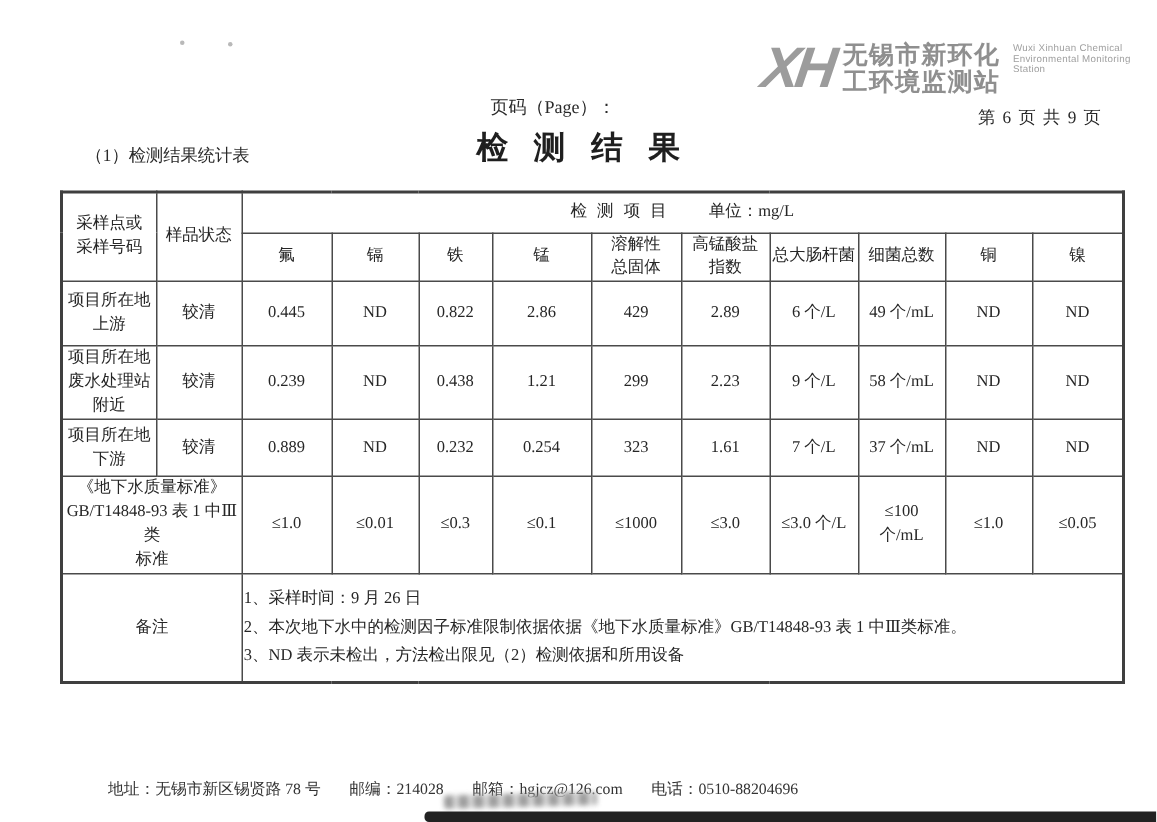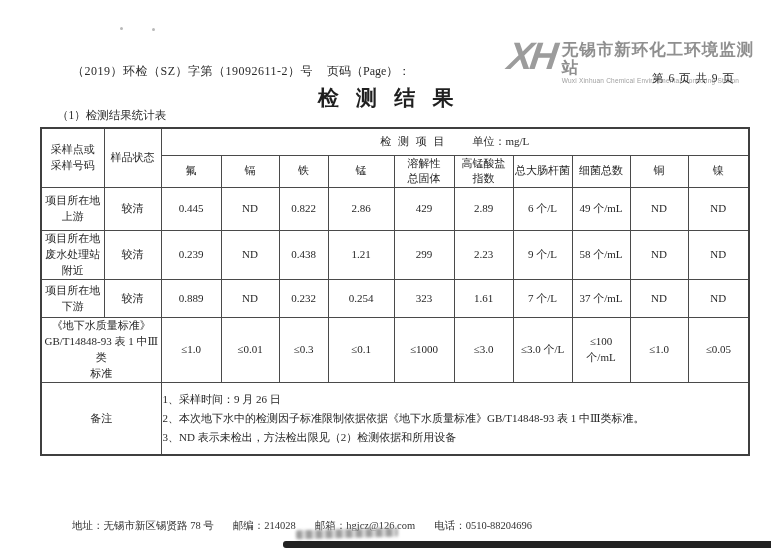--- a/index.html
+++ b/index.html
@@ -8,26 +8,26 @@
     font-family:"Liberation Serif","DejaVu Serif",serif; color:#2a2a2a; overflow:hidden;
   }
   
   .report-no{position:absolute; left:72px; top:63px; font-size:12px; letter-spacing:.5px;}
   .page-label{position:absolute; left:327px; top:63px; font-size:12px;}
   .logo{position:absolute; left:508px; top:28px; display:flex; align-items:center; gap:7px;}
   .monogram{
     font-family:"Liberation Sans","DejaVu Sans",sans-serif; font-style:italic; font-weight:800;
     font-size:38px; line-height:34px; color:#9c9c9c; transform:skewX(-8deg); letter-spacing:-3px;
   }
-  .logo-text{display:flex; flex-direction:column;margin-top:12px;}
+  .logo-text{display:flex; flex-direction:row;}
   .logo-cn{font-family:"Liberation Sans","DejaVu Sans",sans-serif; font-size:16.5px; font-weight:600; color:#8f8f8f; letter-spacing:1px; line-height:18px;}
   .logo-en{font-family:"Liberation Sans","DejaVu Sans",sans-serif; font-size:6.5px; color:#a0a0a0; letter-spacing:.2px; margin-top:1px;}
   .page-indicator{position:absolute; left:652px; top:71px; font-size:11.5px; letter-spacing:1px;}
   .doc-title{position:absolute; left:0; right:0; top:84px; text-align:center; font-size:21px; font-weight:bold; letter-spacing:6px; text-indent:6px; color:#1f1f1f;}
-  .section-label{position:absolute; left:57px; top:108px; font-size:11.5px;}
+  .section-label{position:absolute; left:57px; top:96px; font-size:11.5px;}
   
   .tbl-wrap{position:absolute; left:40px; top:127px;}
   table.tbl{border-collapse:collapse; table-layout:fixed; width:708px; border:2px solid #3f3f3f;}
   table.tbl td{
     border:1px solid #4a4a4a; text-align:center; vertical-align:middle;
     font-size:11px; padding:0 1px; color:#262626; line-height:1.45; overflow:hidden;
   }
   .pre{white-space:pre-line;}
   .rh1{height:27px;} .rh2{height:27px;} .rd1{height:43px;} .rd2{height:45px;}
   .rd3{height:38px;} .rstd{height:48px;} .rnote{height:73px;}
@@ -45,21 +45,20 @@
     background:repeating-linear-gradient(90deg,#7d7d7d 0 6px,#c9c9c9 6px 10px);
     filter:blur(1.6px); opacity:.75; transform:rotate(-1.5deg); border-radius:2px;
   }
   .bottom-bar{position:absolute; left:283px; top:541px; width:488px; height:7px; background:#222222; border-radius:3px 0 0 3px;}
 </style>
 </head>
 <body>
 
 <div class="page">
 
-  <div class="report-no">（2019）环检（SZ）字第（19092611-2）号</div>
   <div class="page-label">页码（Page）：</div>
 
   <div class="logo">
     <span class="monogram">XH</span>
     <span class="logo-text">
       <span class="logo-cn">无锡市新环化工环境监测站</span>
       <span class="logo-en">Wuxi Xinhuan Chemical Environmental Monitoring Station</span>
     </span>
   </div>
 

